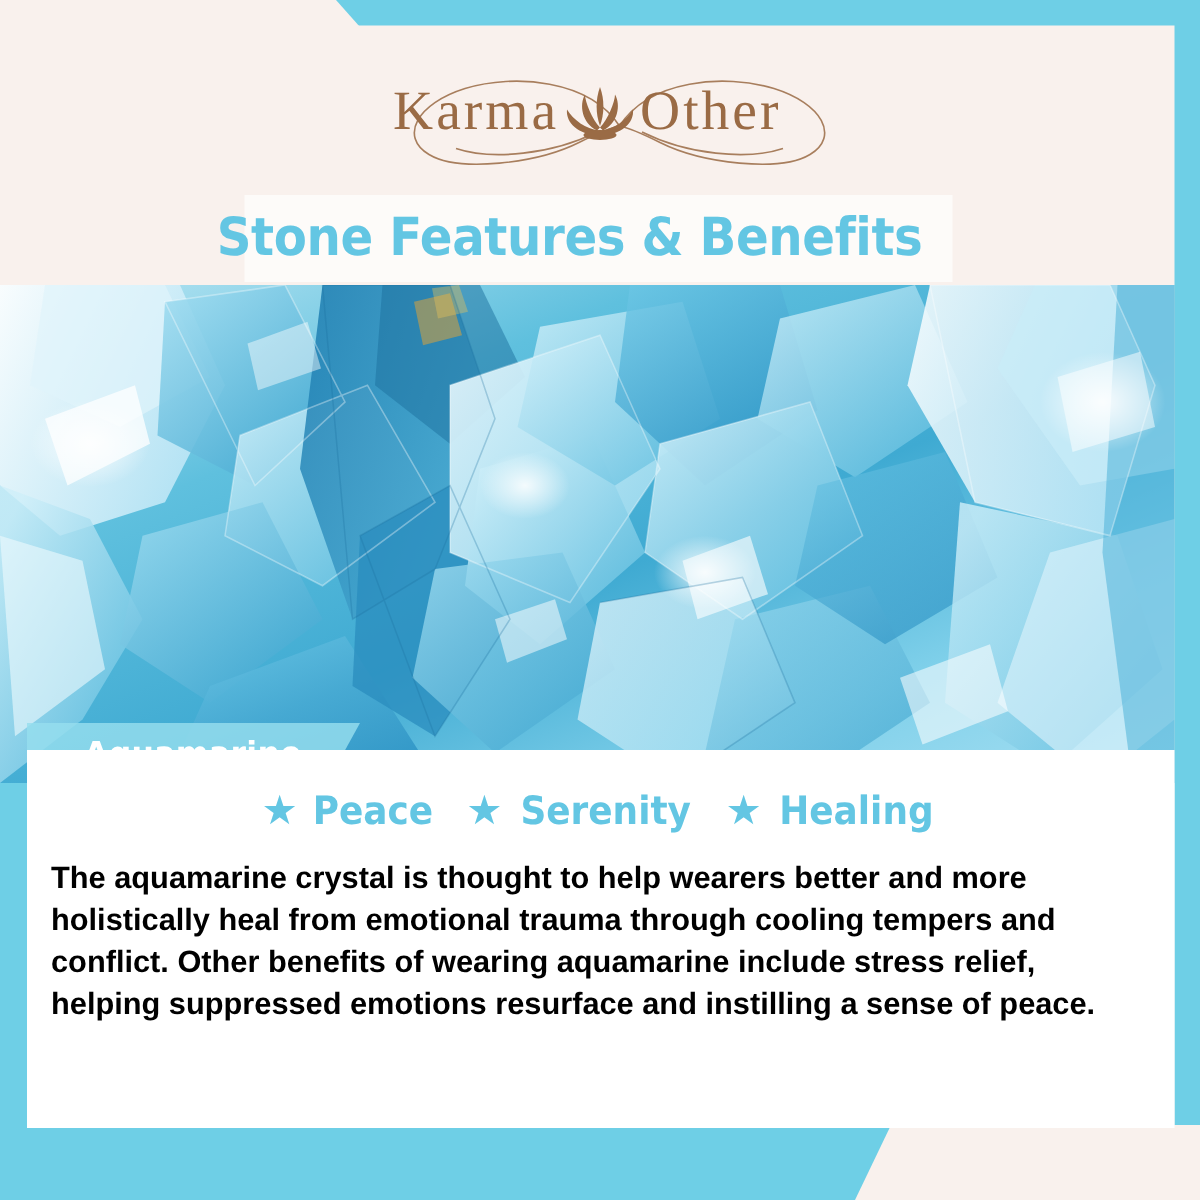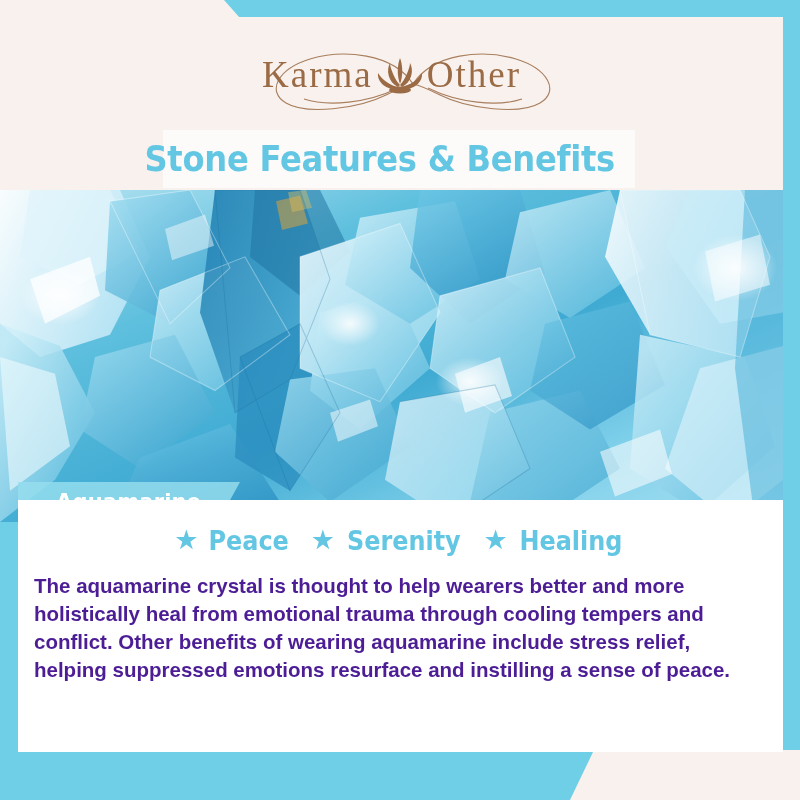--- a/index.html
+++ b/index.html
@@ -128,21 +128,21 @@
     white-space:nowrap;
   }
 
   #body-text {
     margin-top:16px;
     padding:0 6px;
     font-family:"Liberation Sans", sans-serif;
     font-weight:bold;
     font-size:20.5px;
     line-height:1.37;
-    color:#4c1d95;
+    color:#000000;
     text-align:left;
   }
 </style>
 </head>
 <body>
 
 <div id="frame">
 
   <div id="sheet"></div>
   <div id="top-left-wedge"></div>

